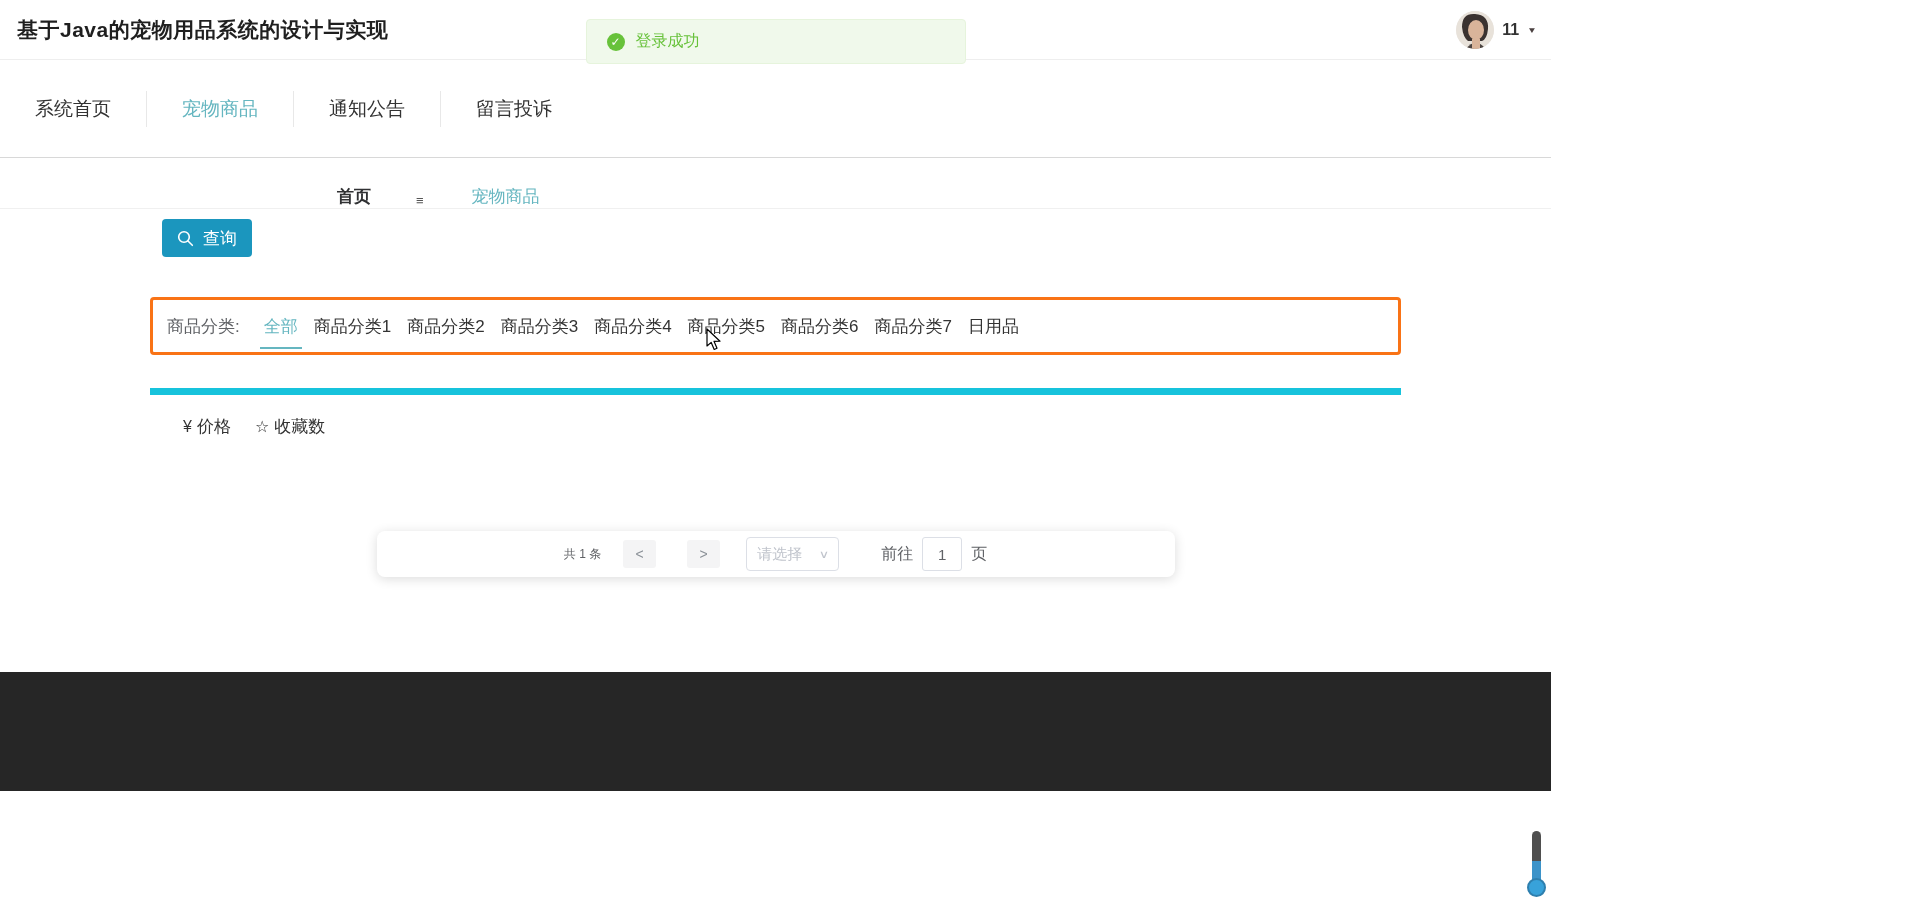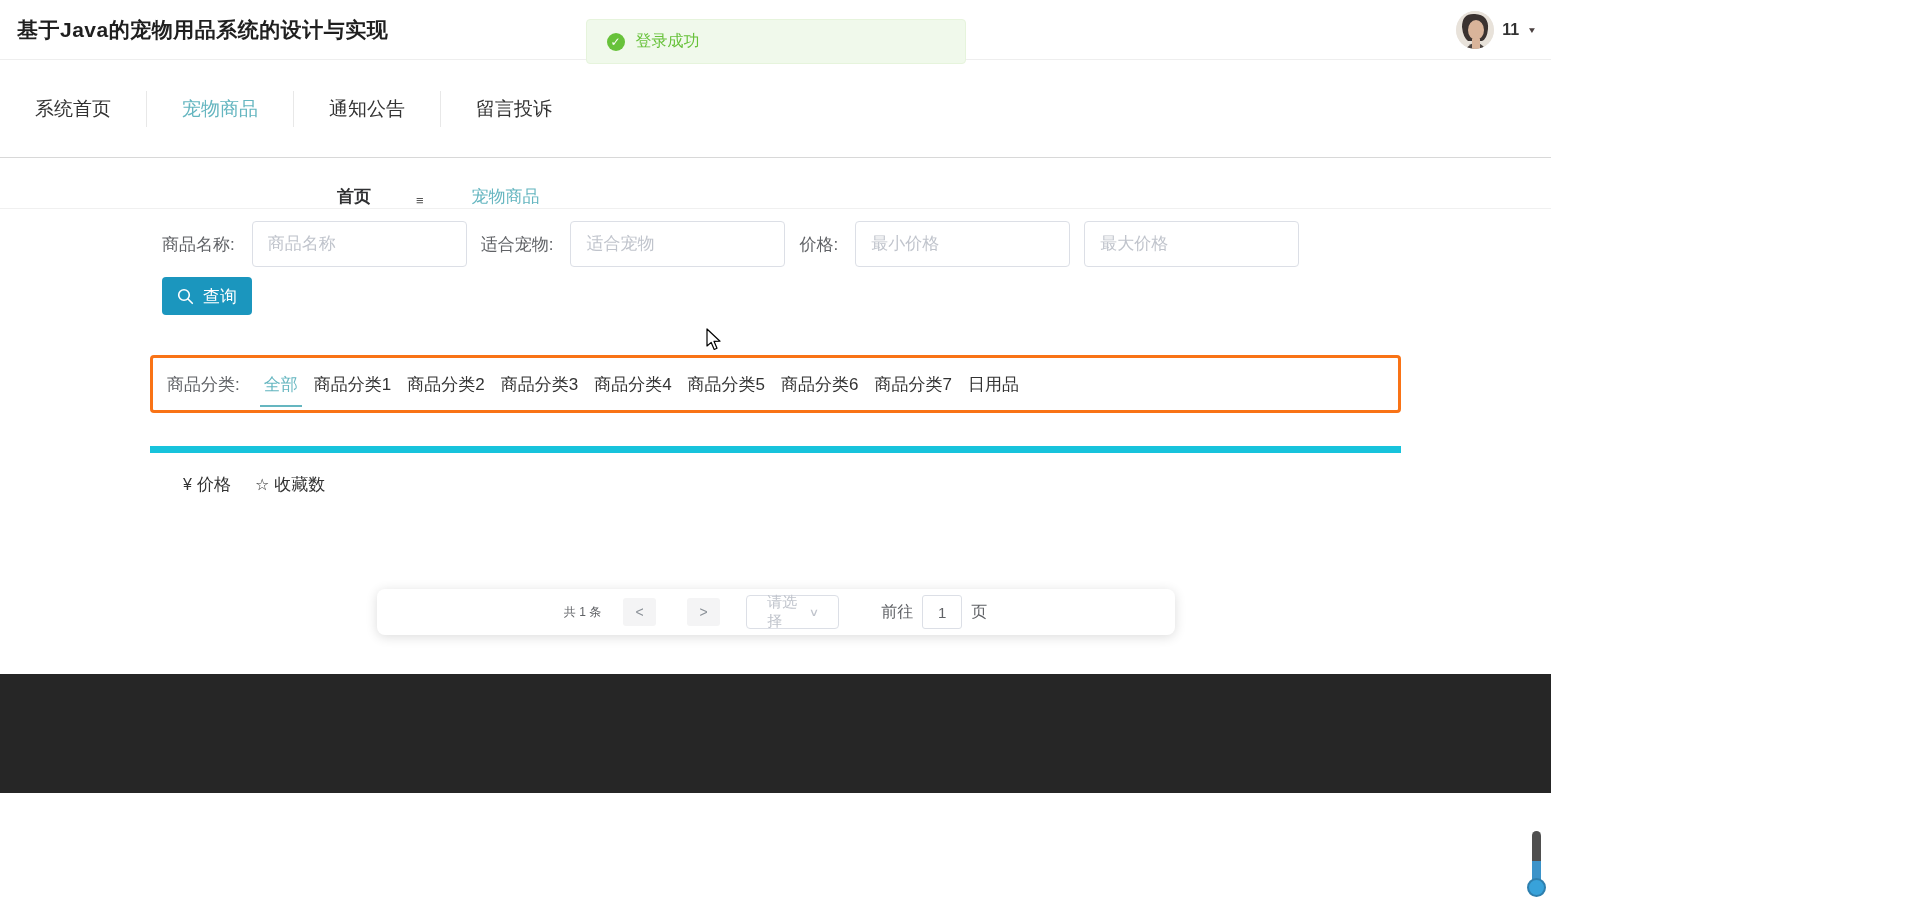--- a/index.html
+++ b/index.html
@@ -73,21 +73,21 @@
   .pagination-card { width:798px; height:46px; margin:93px auto 0; border-radius:8px;
                      background:#fff; box-shadow:0 2px 12px rgba(0,0,0,.14);
                      display:flex; align-items:center; justify-content:center; }
   .pg-total { font-size:12px; color:#606266; }
   .pg-btn { margin-left:22px; width:33px; height:28px; border:none; border-radius:3px;
             background:#f4f4f5; color:#8a9097; font-size:14px; cursor:pointer;
             font-family:inherit; }
   .pg-btn.next { margin-left:31px; }
   .pg-select { margin-left:26px; width:93px; height:34px; border:1px solid #dcdfe6;
                border-radius:4px; display:flex; align-items:center; justify-content:space-between;
-               padding:0 20px; cursor:pointer; }
+               padding:0 10px; cursor:pointer; }
   .pg-select-text { font-size:15px; color:#c0c4cc; }
   .pg-select-caret { font-size:11px; color:#c0c4cc; transform:scaleX(1.3); }
   .pg-goto { margin-left:42px; font-size:16px; color:#606266; }
   .pg-input { margin-left:9px; width:40px; height:34px; border:1px solid #dcdfe6;
               border-radius:3px; text-align:center; font-size:15px; color:#606266;
               outline:none; font-family:inherit; }
   .pg-suffix { margin-left:9px; font-size:16px; color:#606266; }
 
   
   .footer { height:119px; background:#262626; }
@@ -139,29 +139,20 @@
   </div>
 
   <div class="breadcrumb">
     <span class="bc-home">首页</span>
     <span class="bc-sep">≡</span>
     <span class="bc-current">宠物商品</span>
   </div>
 
   <div class="content">
 
-    <div class="form-row">
-      <span class="form-label">商品名称:</span>
-      <input class="form-input" placeholder="商品名称" style="">
-      <span class="form-label">适合宠物:</span>
-      <input class="form-input" placeholder="适合宠物" style="">
-      <span class="form-label">价格:</span>
-      <input class="form-input" placeholder="最小价格" style="">
-      <input class="form-input last" placeholder="最大价格" style="">
-    </div>
 
     <button class="query-btn">
       <svg width="17" height="17" viewBox="0 0 17 17">
         <circle cx="7" cy="7" r="5.3" fill="none" stroke="#fff" stroke-width="1.6"></circle>
         <line x1="11" y1="11" x2="15.3" y2="15.3" stroke="#fff" stroke-width="1.6" stroke-linecap="round"></line>
       </svg>
       <span>查询</span>
     </button>
 
     <div class="category-box">

